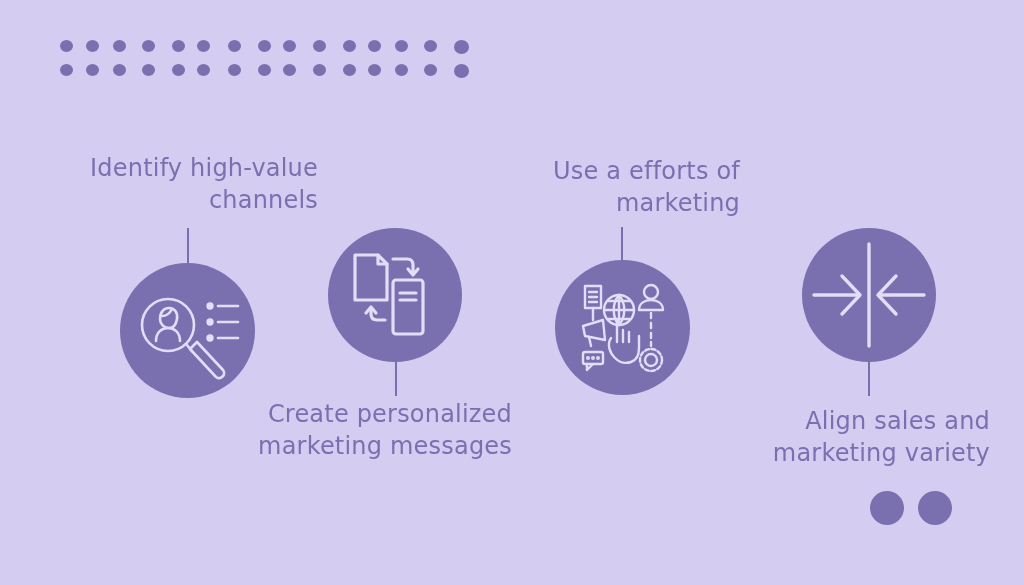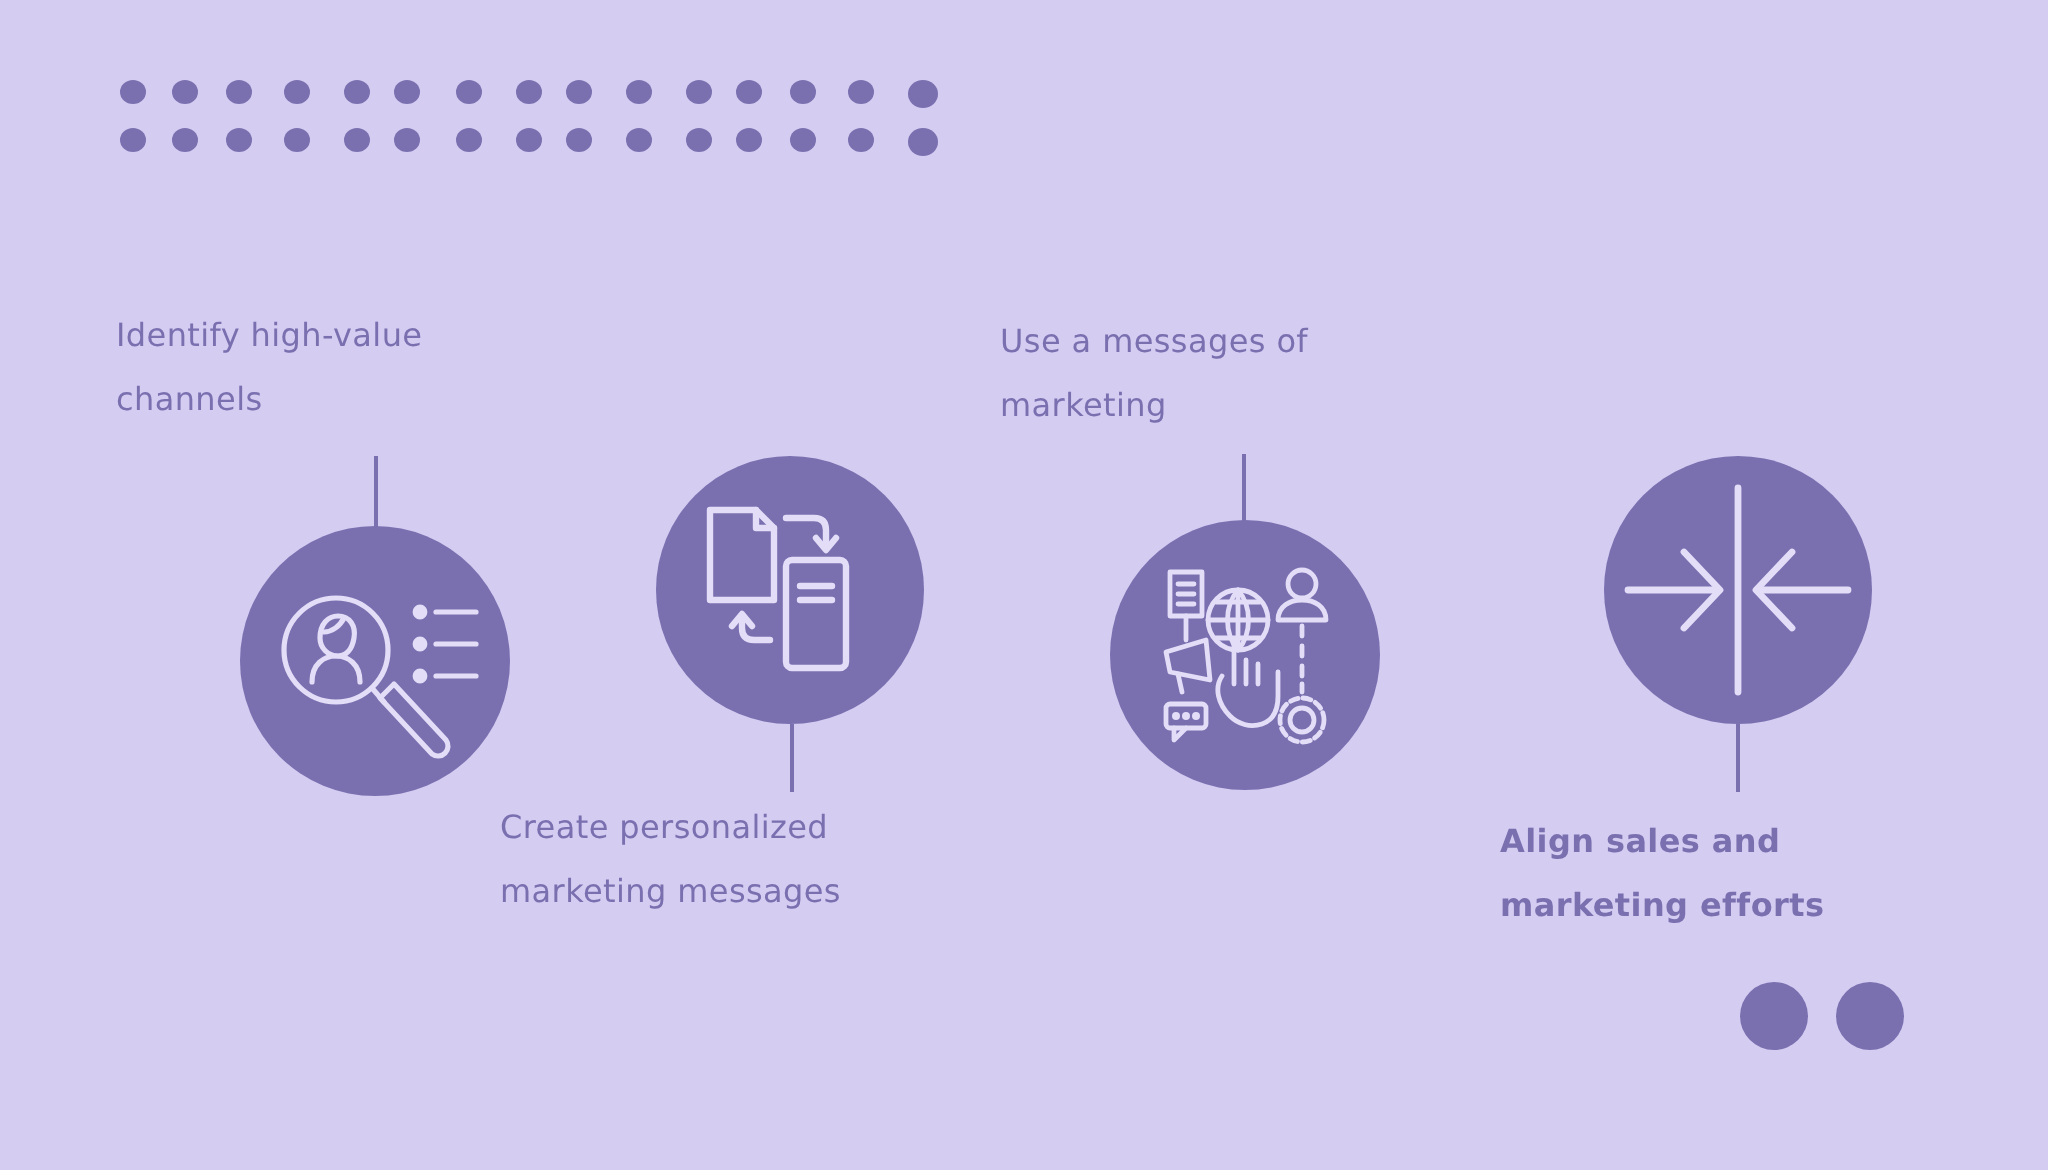--- a/index.html
+++ b/index.html
@@ -19,22 +19,22 @@
   }
   .circle {
     position: absolute; border-radius: 50%;
     background: #7a70b0;
     display: flex; align-items: center; justify-content: center;
   }
   .connector {
     position: absolute; width: 2px; background: #7a70b0;
   }
   .label {
-    position: absolute; text-align: left; color: #7a70b0;
-    font-size: 16px; line-height: 32px; letter-spacing: 0.2px;
+    position: absolute; text-align: right; color: #7a70b0;
+    font-size: 24px; line-height: 32px; letter-spacing: 0.2px;
     white-space: nowrap;
   }
   svg { display: block; }
 </style>
 </head>
 <body>
 
 <div id="dotPattern">
     <div class="dot" style="left: 60px; top: 40px;"></div>
     <div class="dot" style="left: 86px; top: 40px;"></div>
@@ -107,21 +107,21 @@
     </svg>
   </span>
 </div>
 <div class="connector" style="left:395px; top:362px; height:34px;"></div>
 <div class="label" style="left:250px; top:398px; width:262px;">
   <div>Create personalized</div>
   <div>marketing messages</div>
 </div>
 
 <div class="label" style="left:500px; top:155px; width:240px;">
-  <div>Use a messages of</div>
+  <div>Use a efforts of</div>
   <div>marketing</div>
 </div>
 <div class="connector" style="left:621px; top:227px; height:36px;"></div>
 <div class="circle" style="left:555px; top:260px; width:135px; height:135px;">
   <span>
     <svg width="100" height="100" viewBox="0 0 100 100" fill="none" stroke="#e3ddf8" stroke-width="2.4" stroke-linecap="round" stroke-linejoin="round">
       <rect x="12" y="8" width="16" height="22"></rect>
       <path d="M16 14 H24 M16 19 H24 M16 24 H24"></path>
       <path d="M20 30 V42"></path>
       <circle cx="46" cy="32" r="15"></circle>
@@ -150,19 +150,19 @@
     <svg width="134" height="134" viewBox="0 0 134 134" fill="none" stroke="#e3ddf8" stroke-width="3.4" stroke-linecap="round" stroke-linejoin="round">
       <path d="M67 16 V118"></path>
       <path d="M12 67 H56"></path>
       <path d="M40 48 L58 67 L40 86"></path>
       <path d="M122 67 H78"></path>
       <path d="M94 48 L76 67 L94 86"></path>
     </svg>
   </span>
 </div>
 <div class="connector" style="left:868px; top:362px; height:34px;"></div>
-<div class="label" style="left:750px; top:405px; width:240px;font-weight:bold;">
+<div class="label" style="left:750px; top:405px; width:240px;">
   <div>Align sales and</div>
-  <div>marketing efforts</div>
+  <div>marketing variety</div>
 </div>
 
 <div class="big-dot" style="left:870px; top:491px;"></div>
 <div class="big-dot" style="left:918px; top:491px;"></div>
 
 </body></html>

